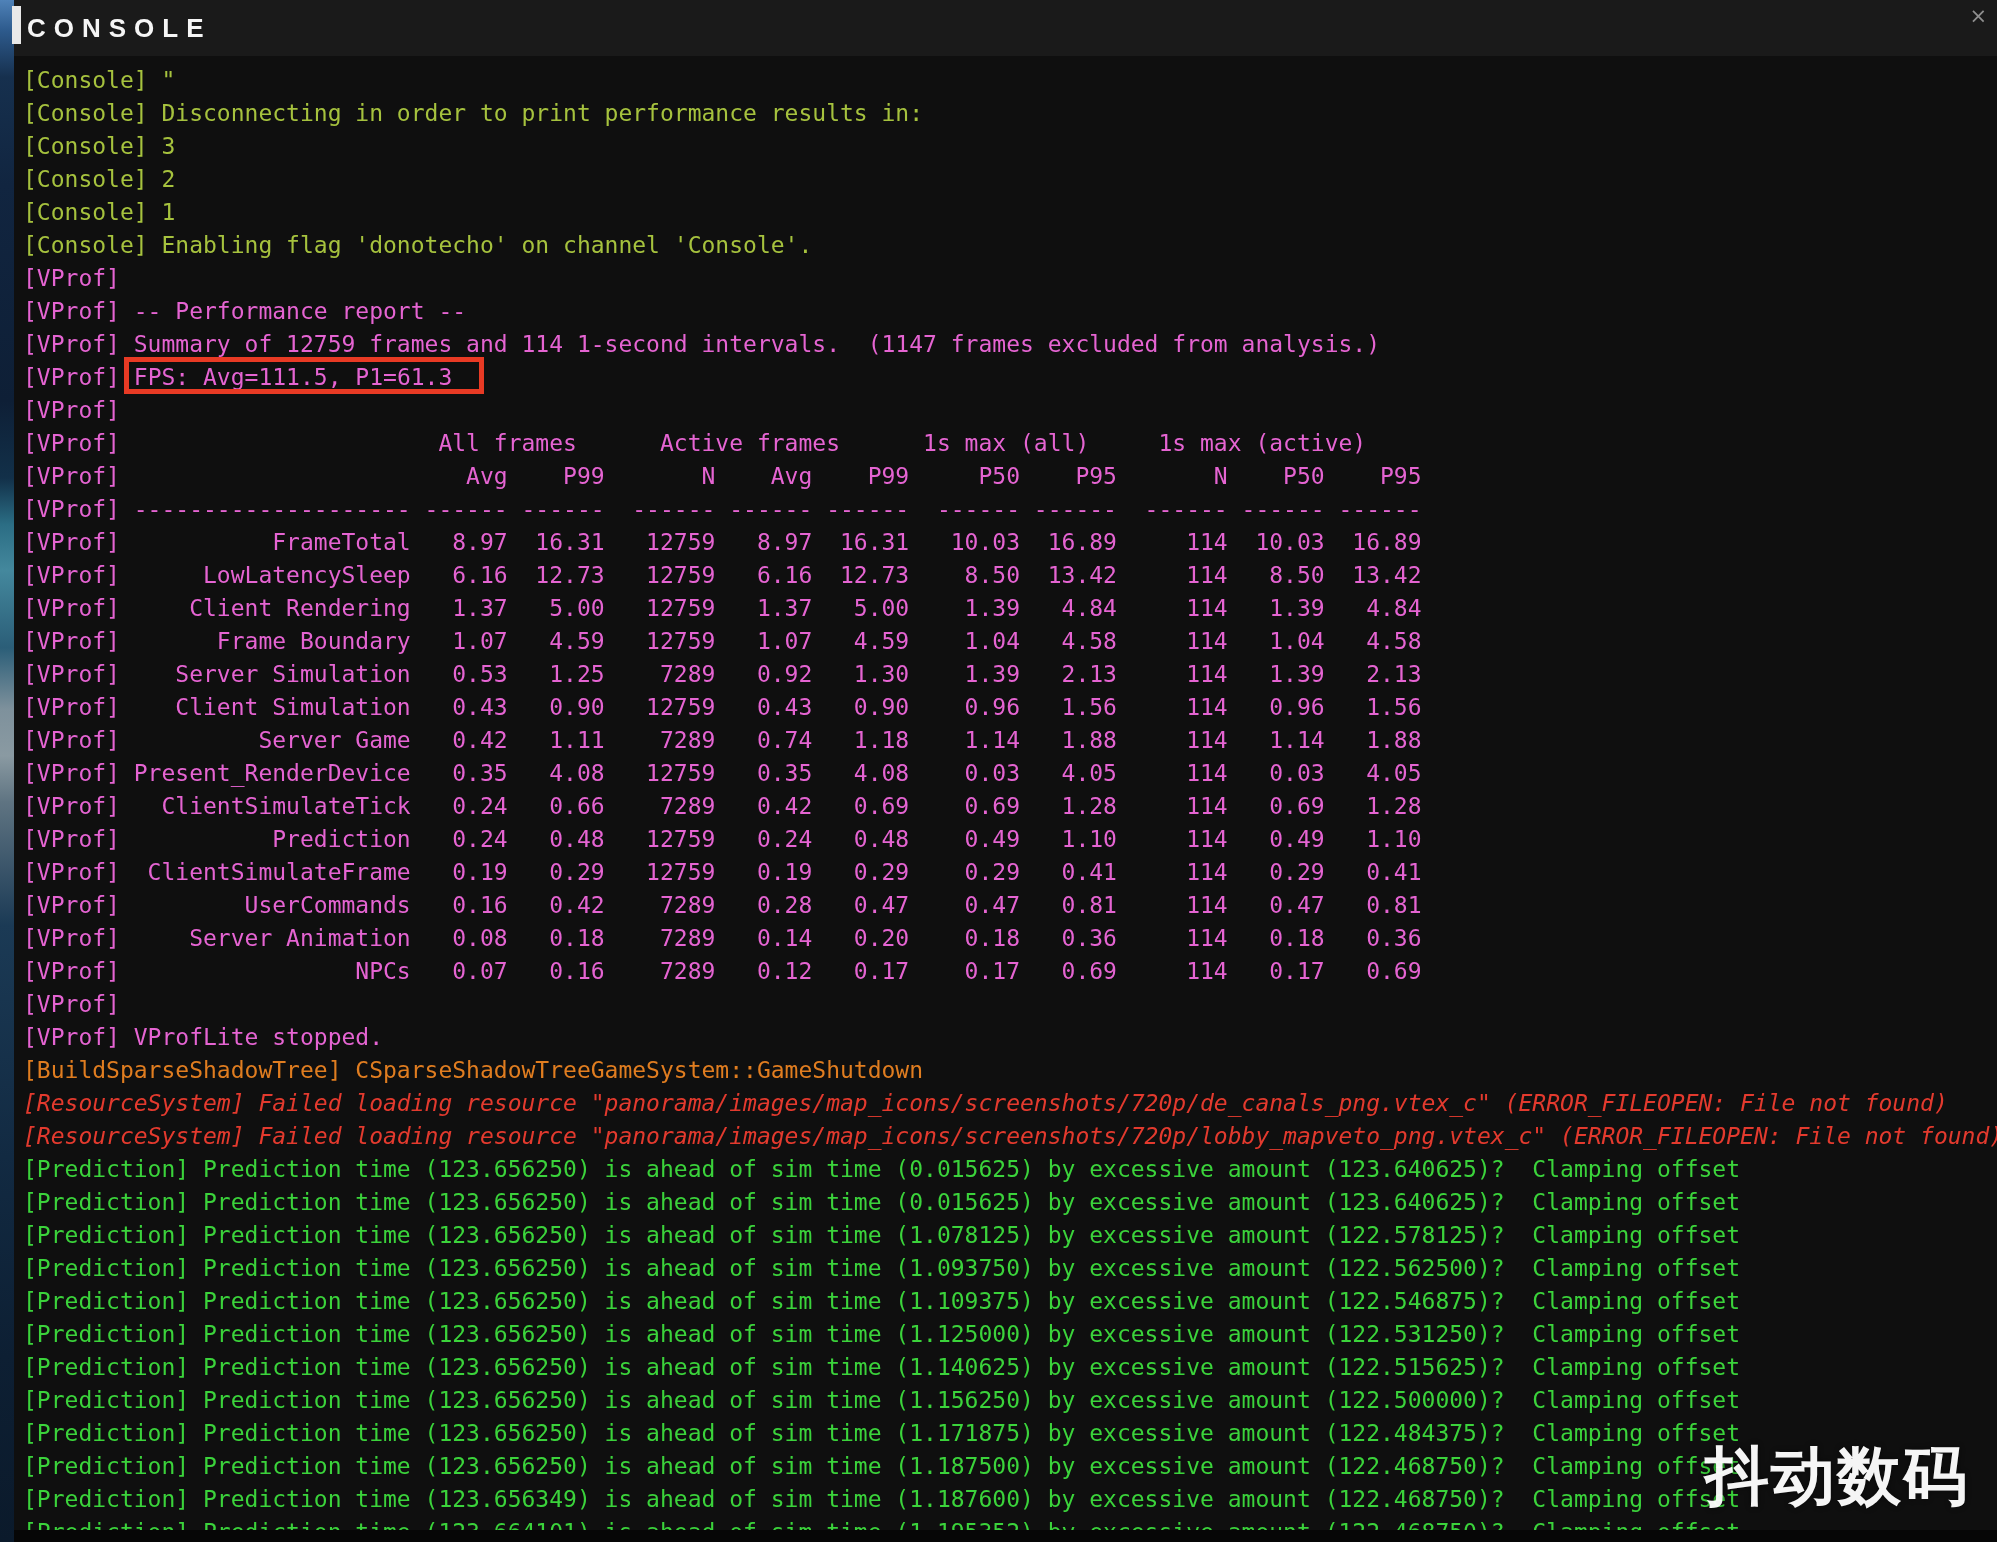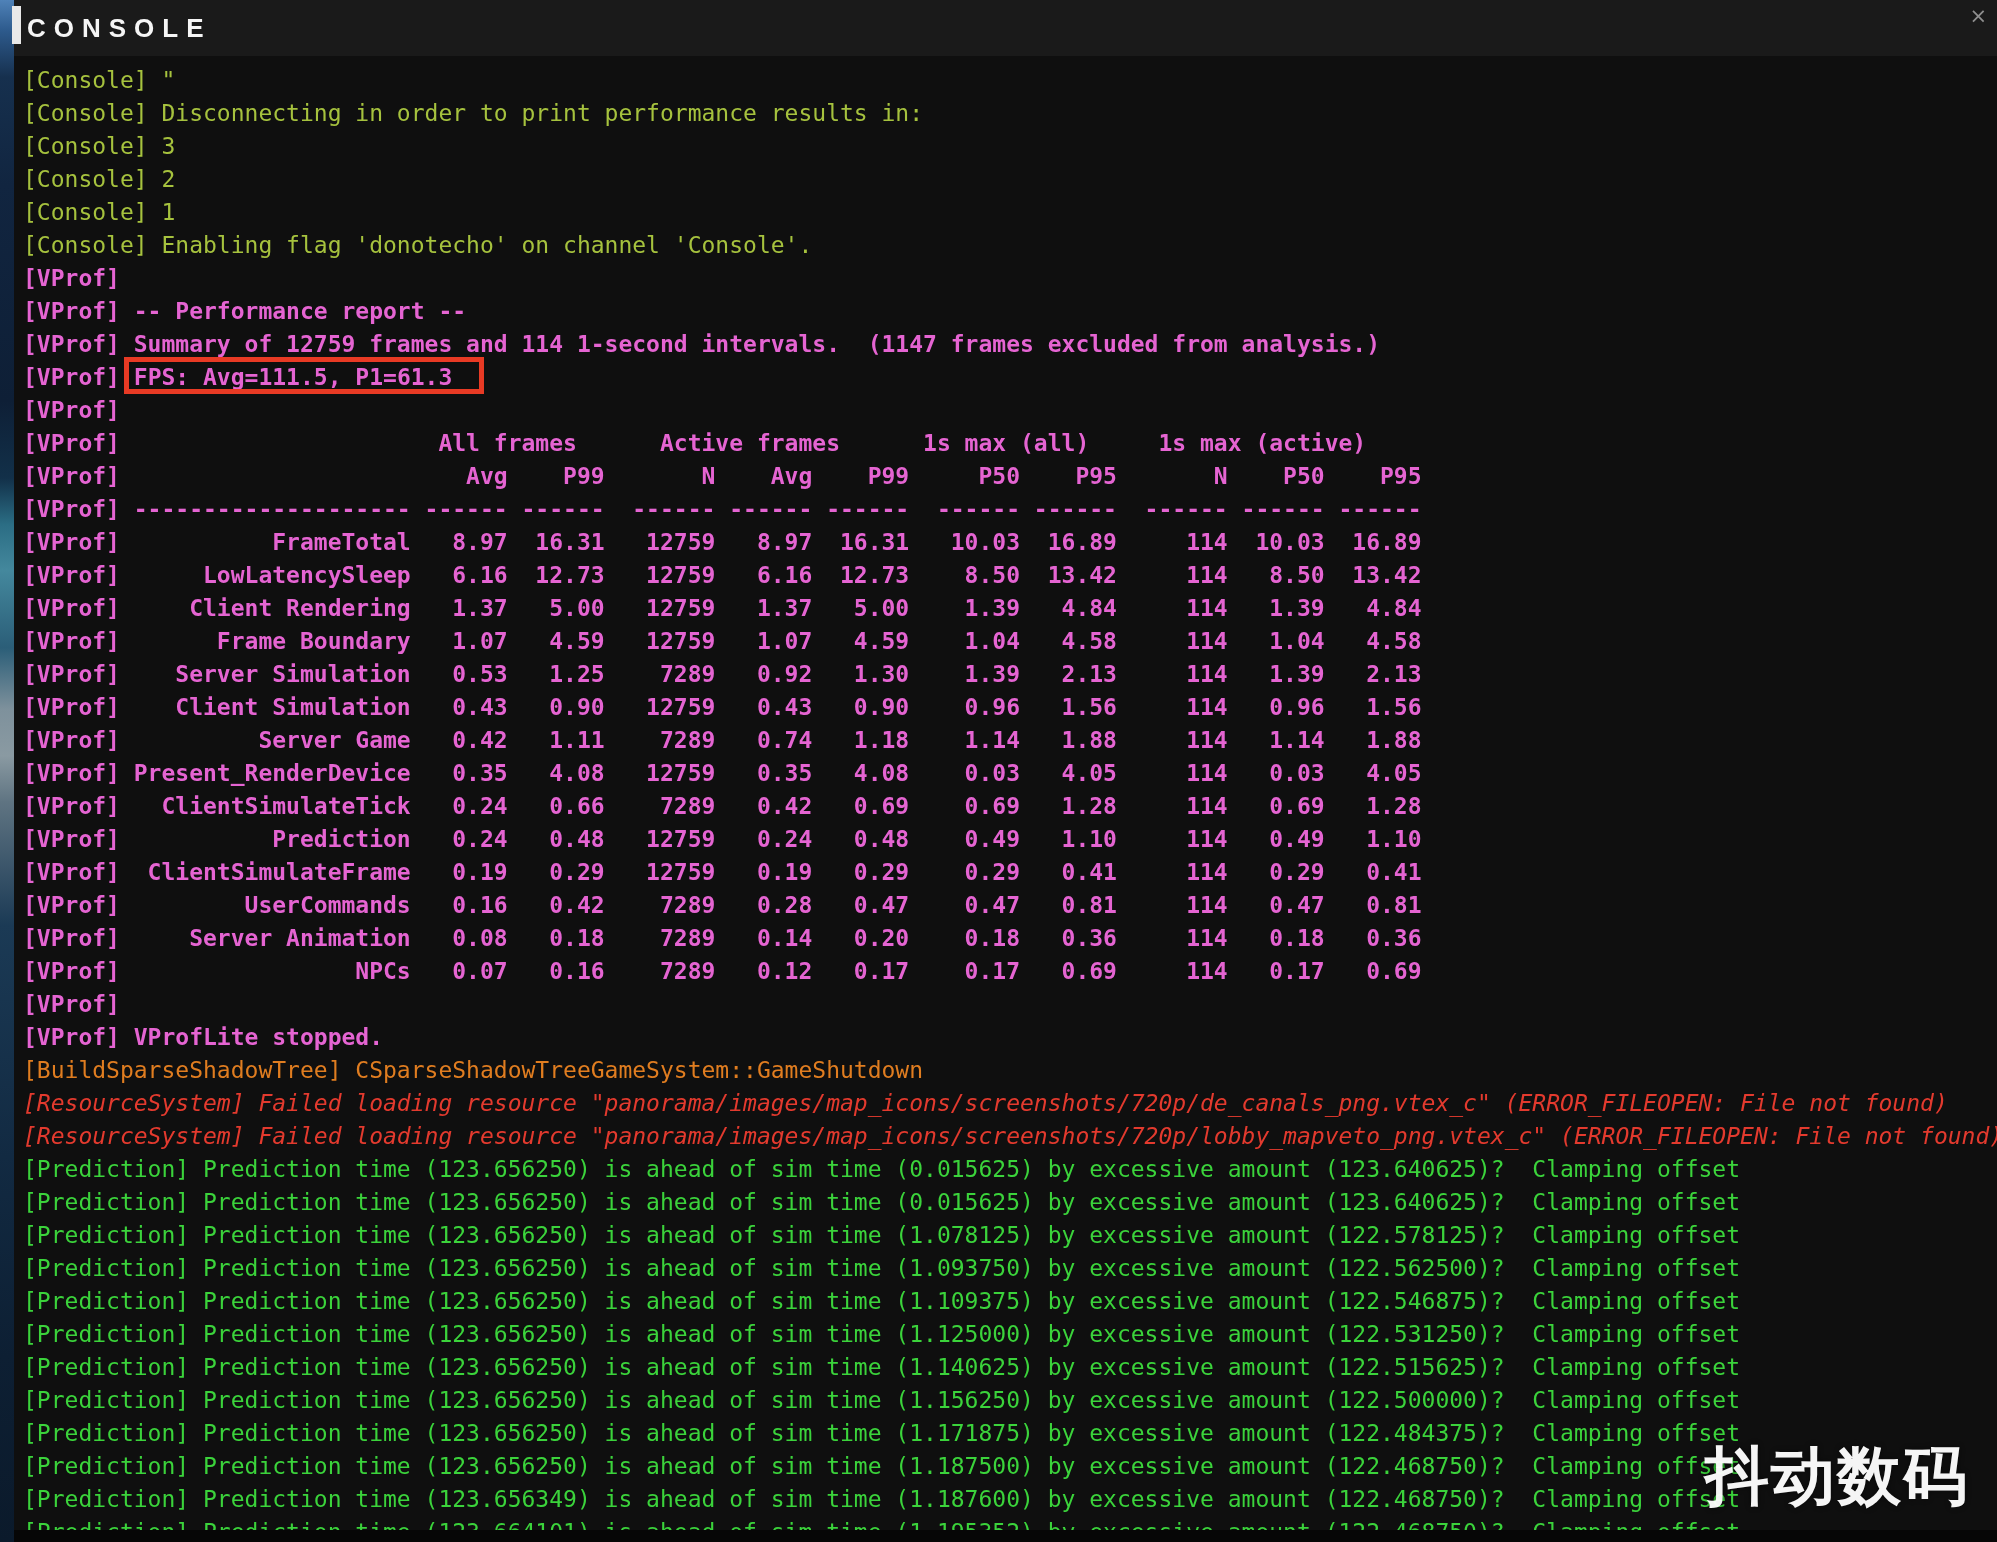--- a/index.html
+++ b/index.html
@@ -53,21 +53,21 @@
   .log {
     position: absolute; top: 56px; left: 0; right: 0; bottom: 0;
     padding: 8px 0 0 9px;
     overflow: hidden;
     font-size: 23px;
     line-height: 33px;
     white-space: pre;
   }
   .line { white-space: pre; }
   .ch-console    { color: var(--c-console, #a6c23e); }
-  .ch-vprof      { color: var(--c-vprof, #e564d2); font-weight: bold; }
+  .ch-vprof      { color: var(--c-vprof, #e564d2); }
   .ch-shadow     { color: var(--c-shadow, #e07d20); }
   .ch-resource   { color: var(--c-resource, #e33a2e); font-style: italic; }
   .ch-prediction { color: var(--c-prediction, #3bd33b); }
   .fps-box { position: relative; }
   .fps-box::after {
     content: "";
     position: absolute;
     left: -10px; right: -32px; top: -7px; bottom: -4px;
     border: 5px solid var(--c-fps_box, #e83a24);
     pointer-events: none;

